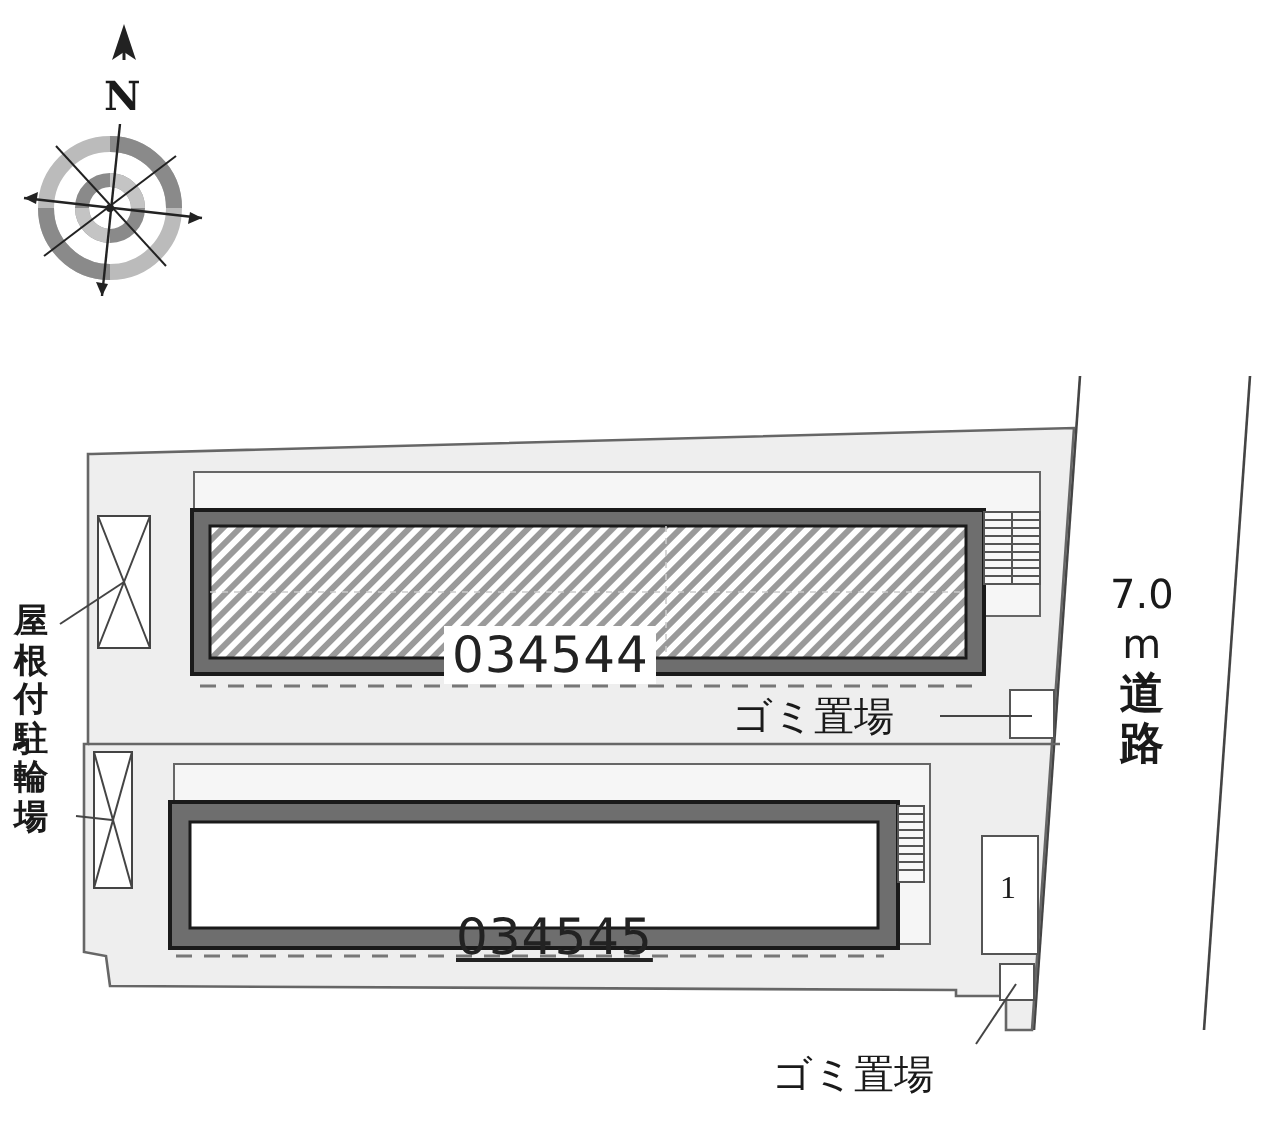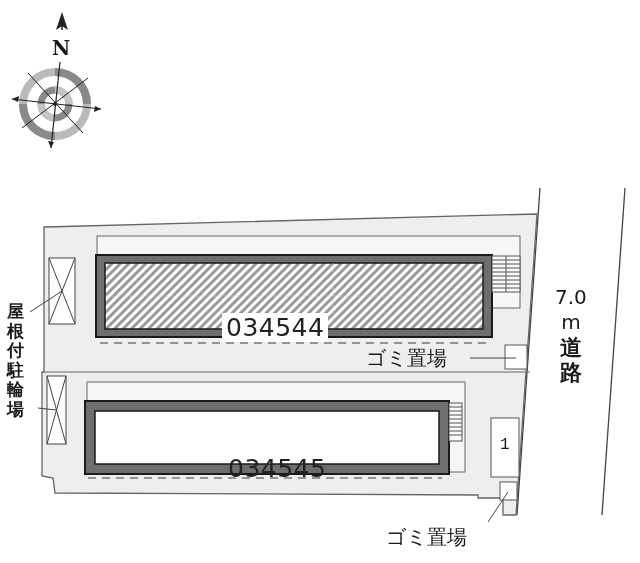--- a/index.html
+++ b/index.html
@@ -1,18 +1,18 @@
 <!DOCTYPE html>
 <html><head>
 <meta charset="utf-8">
 <style>
   html, body { margin:0; padding:0; background:#ffffff; }
   body { width:640px; height:563px; position:relative; overflow:hidden; font-family:"DejaVu Sans", sans-serif; }
   .abs { position:absolute; }
-  .lbl { position:absolute; color:#1a1a1a; font-family:Liberation Mono, monospace; }
+  .lbl { position:absolute; color:#1a1a1a; font-family:Liberation Serif, serif; }
   .bld-label { position:absolute; background:#ffffff; color:#222; font-size:25px; letter-spacing:0.5px; line-height:1; padding:2px 4px;margin-top:29px; }
   .vert { position:absolute; display:flex; flex-direction:column; align-items:center; color:#1a1a1a; font-weight:bold; }
 </style>
 </head>
 <body>
 
 <svg class="abs" style="left:0;top:0" width="120" height="160" viewBox="0 0 120 160">
 
   <line x1="62" y1="30" x2="62" y2="16" stroke="#222" stroke-width="1.5"></line>
   <polygon points="62,12 56,30 62,26 68,30" fill="#222"></polygon>
@@ -105,21 +105,21 @@
   </g>
   <line x1="88" y1="478" x2="442" y2="478" stroke="#777" stroke-width="1.6" stroke-dasharray="8,6"></line>
 
   <rect x="491" y="418" width="28" height="59" fill="#ffffff" stroke="#555" stroke-width="1"></rect>
 
   <rect x="500" y="482" width="17" height="18" fill="#ffffff" stroke="#555" stroke-width="1"></rect>
   <line x1="508" y1="492" x2="488" y2="522" stroke="#444" stroke-width="1"></line>
 </svg>
 
 <div class="bld-label" style="left:222px;top:284px;">034544</div>
-<div class="bld-label" style="left:224px;top:425px;background:transparent;">034545</div>
+<div class="bld-label" style="left:224px;top:425px;background:transparent;text-decoration:underline;">034545</div>
 
 <div class="vert" style="left:7px;top:302px;font-size:17px;line-height:19.5px;">
   <span>屋</span>
   <span>根</span>
   <span>付</span>
   <span>駐</span>
   <span>輪</span>
   <span>場</span>
 </div>
 

